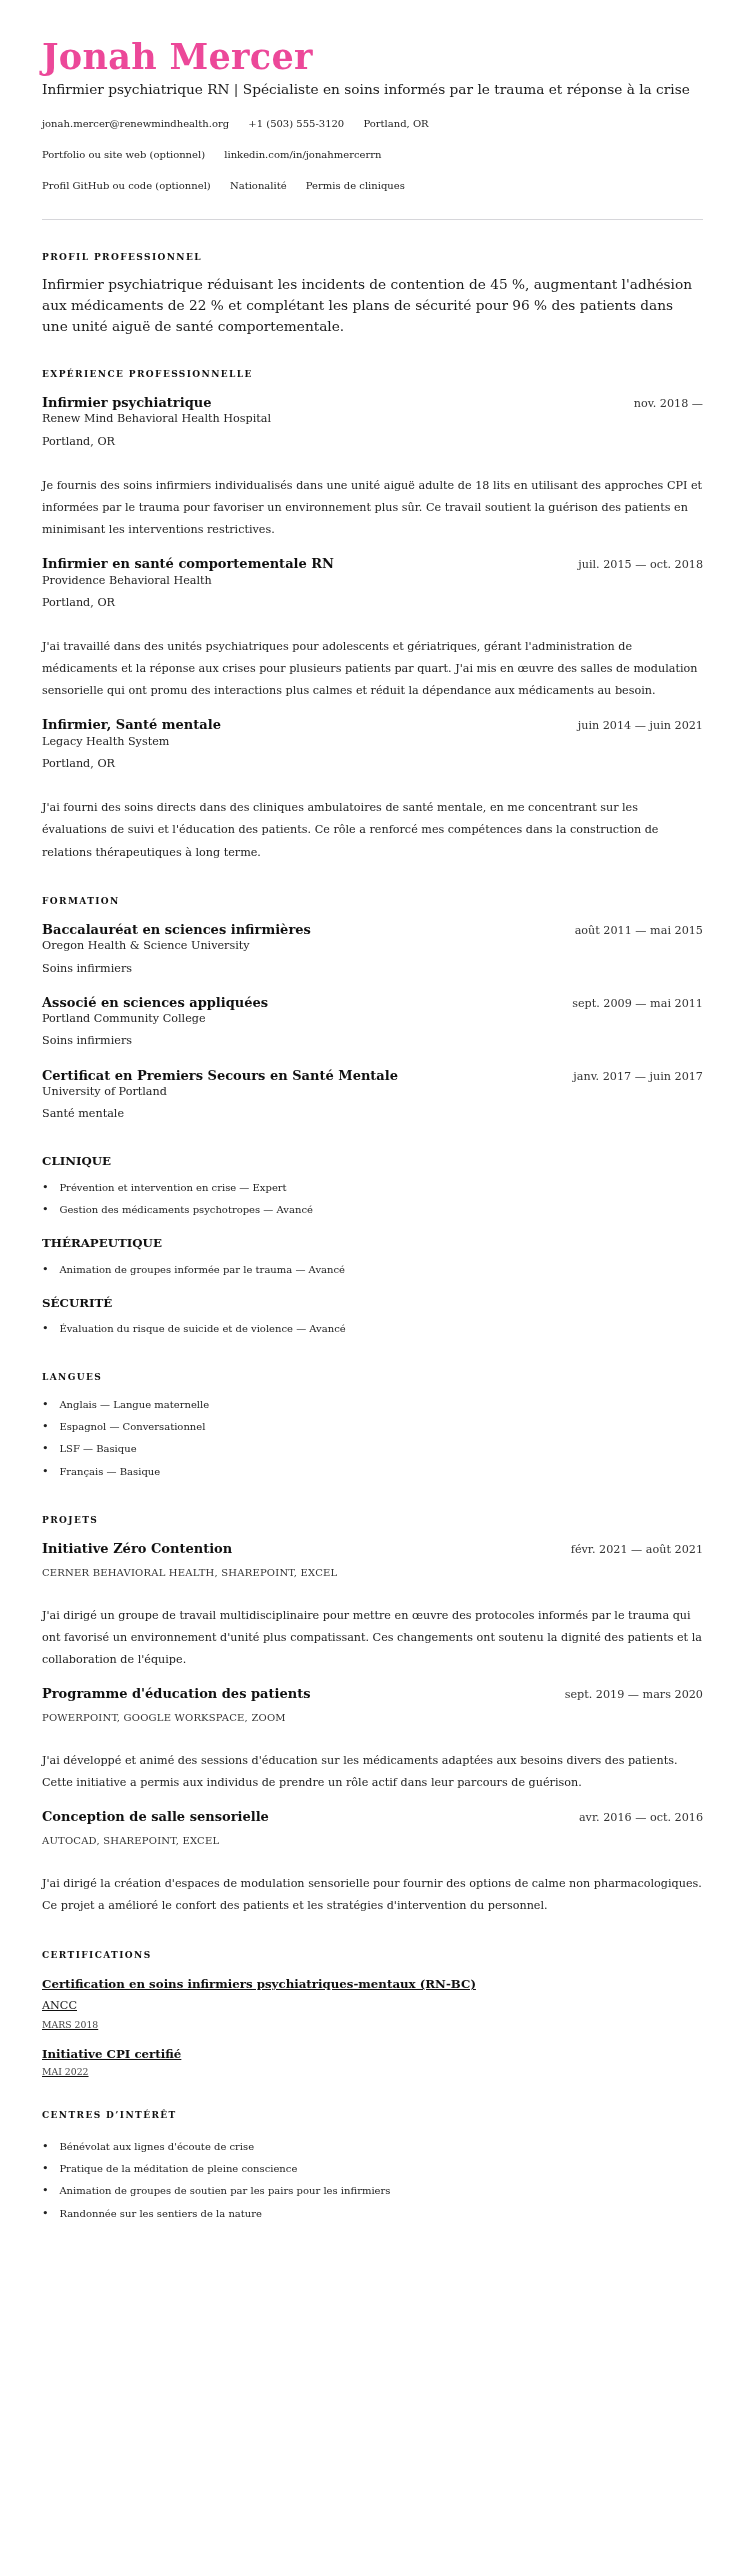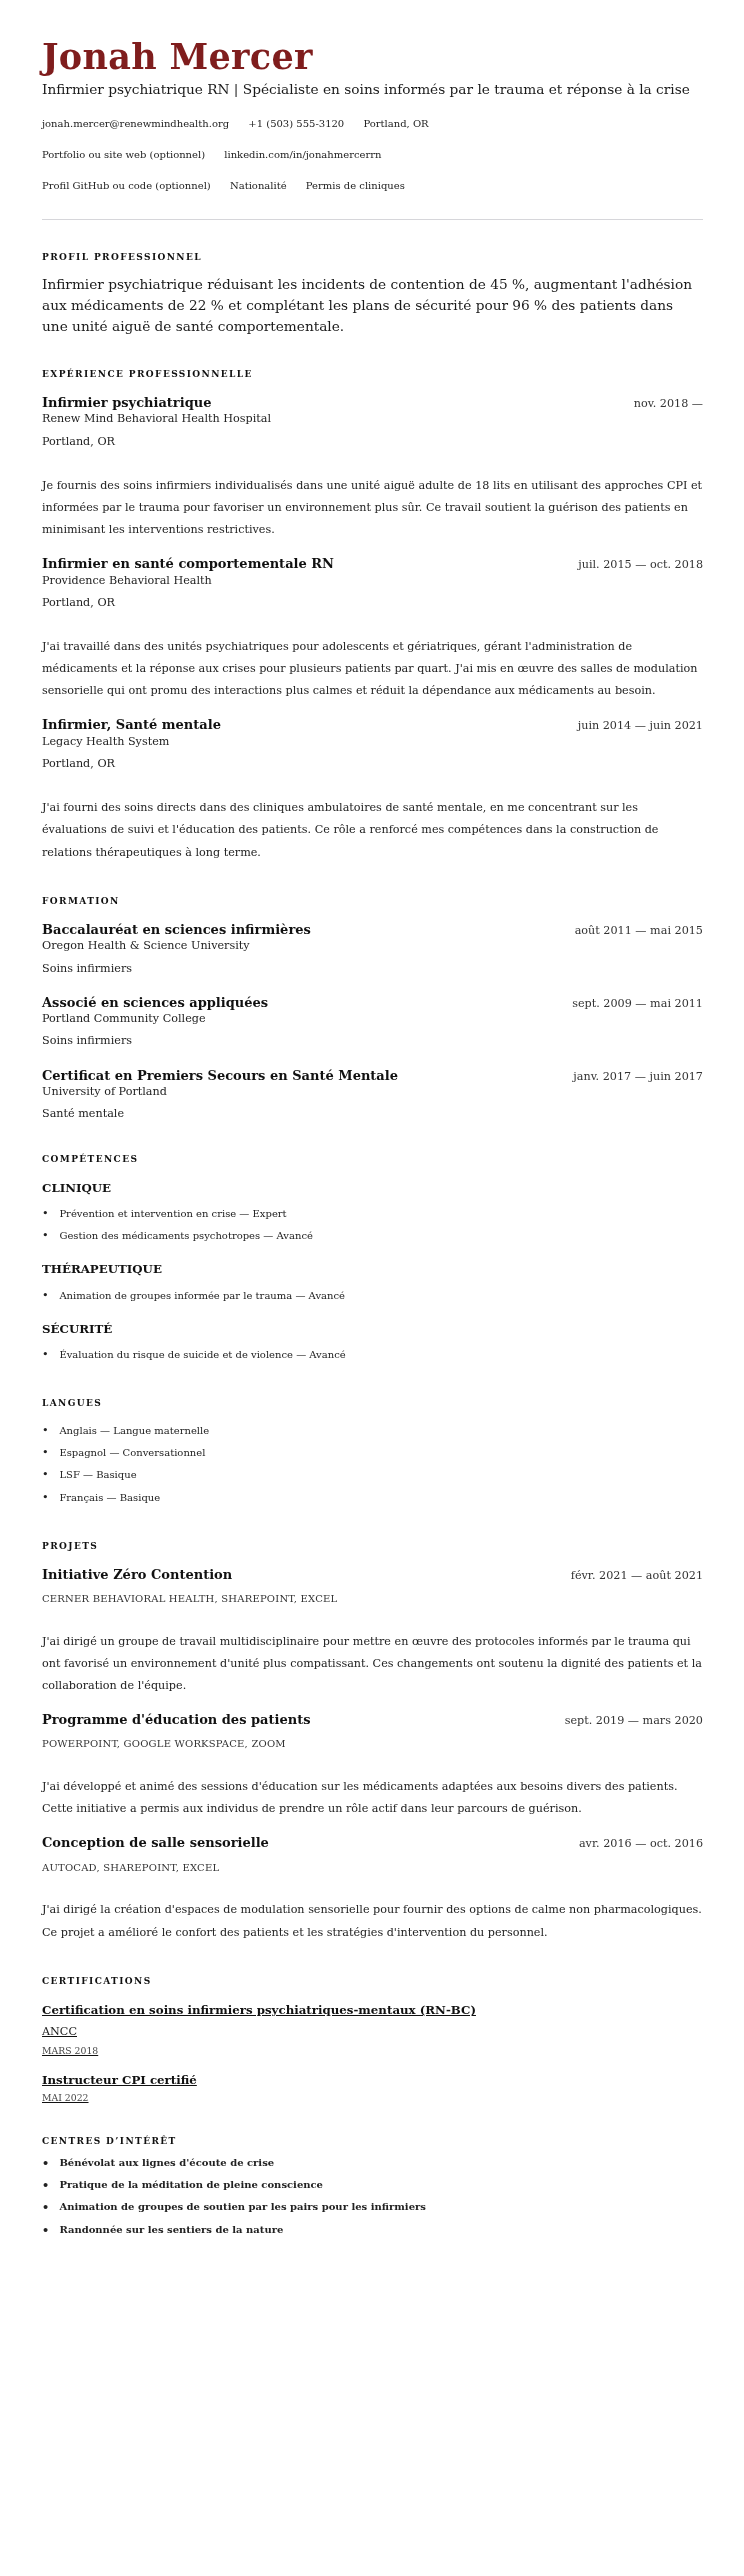--- a/index.html
+++ b/index.html
@@ -3,21 +3,21 @@
 <meta charset="utf-8">
 <style>
   * { box-sizing: border-box; margin: 0; padding: 0; }
   html, body { background: #ffffff; }
   body {
     width: 745px;
     font-family: "DejaVu Serif", serif;
     color: #111111;
   }
   .page { padding: 36px 42px 37px 42px; width: 745px; }
-  .name { font-size: 35px; font-weight: bold; line-height: 42px; color: #7f1d1d; letter-spacing: 0.3px; }
+  .name { font-size: 35px; font-weight: bold; line-height: 42px; color: #ec4899; letter-spacing: 0.3px; }
   .headline { font-size: 13.7px; line-height: 21px; color: #1a1a1a; margin-top: 1.2px; width: 660px; }
   .contact-row { font-size: 10px; line-height: 13.7px; color: #222; margin-top: 17px; }
   .contact-row + .contact-row { margin-top: 17px; }
   .contact-row span { margin-right: 16px; }
   .contact-block { margin-top: 13.7px; }
   .divider { height: 1.2px; background: #d6d6da; margin-top: 27px; }
   .section { margin-top: 31px; }
   .section-title { font-size: 9px; font-weight: bold; letter-spacing: 1.4px; text-transform: uppercase; color: #111; line-height: 12.4px; }
   .summary { font-size: 13.7px; line-height: 21px; color: #1a1a1a; margin-top: 10px; }
   .item { margin-top: 13.7px; }
@@ -131,21 +131,20 @@
       <div class="item-head">
         <div class="item-title">Certificat en Premiers Secours en Santé Mentale</div>
         <div class="item-date">janv. 2017 — juin 2017</div>
       </div>
       <div class="item-sub">University of Portland</div>
       <div class="item-loc">Santé mentale</div>
     </div>
   </section>
 
   <section class="section">
-    <h2 class="section-title">COMPÉTENCES</h2>
 
     <h3 class="skill-cat">CLINIQUE</h3>
     <ul class="bullets">
       <li>Prévention et intervention en crise — Expert</li>
       <li>Gestion des médicaments psychotropes — Avancé</li>
     </ul>
 
     <h3 class="skill-cat">THÉRAPEUTIQUE</h3>
     <ul class="bullets">
       <li>Animation de groupes informée par le trauma — Avancé</li>
@@ -201,28 +200,28 @@
   <section class="section">
     <h2 class="section-title">CERTIFICATIONS</h2>
 
     <div class="cert-item">
       <div class="cert-title">Certification en soins infirmiers psychiatriques-mentaux (RN-BC)</div>
       <div class="cert-issuer">ANCC</div>
       <div class="cert-date">MARS 2018</div>
     </div>
 
     <div class="cert-item">
-      <div class="cert-title">Instructeur CPI certifié</div>
+      <div class="cert-title">Initiative CPI certifié</div>
       <div class="cert-date">MAI 2022</div>
     </div>
   </section>
 
   <section class="section">
     <h2 class="section-title">CENTRES D’INTÉRÊT</h2>
-    <ul class="bullets" style="margin-top:4px;font-weight:bold;">
+    <ul class="bullets" style="margin-top:14px;">
       <li>Bénévolat aux lignes d'écoute de crise</li>
       <li>Pratique de la méditation de pleine conscience</li>
       <li>Animation de groupes de soutien par les pairs pour les infirmiers</li>
       <li>Randonnée sur les sentiers de la nature</li>
     </ul>
   </section>
 
 </div>
 
 

